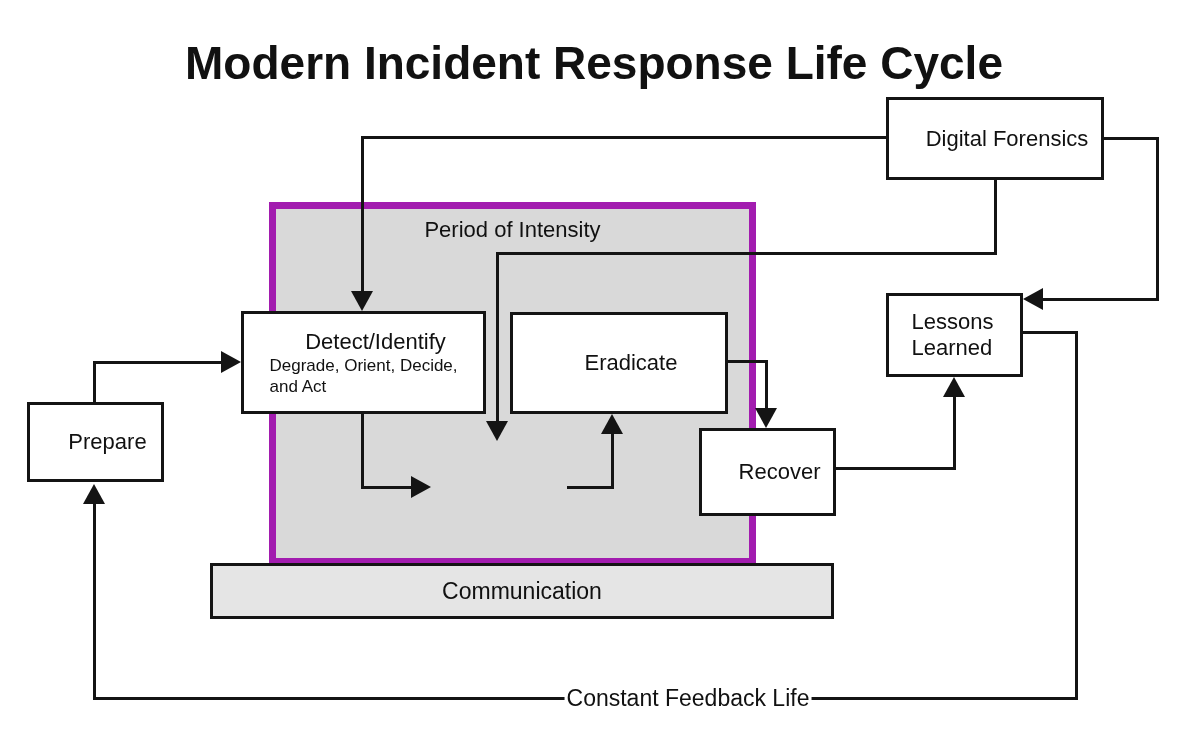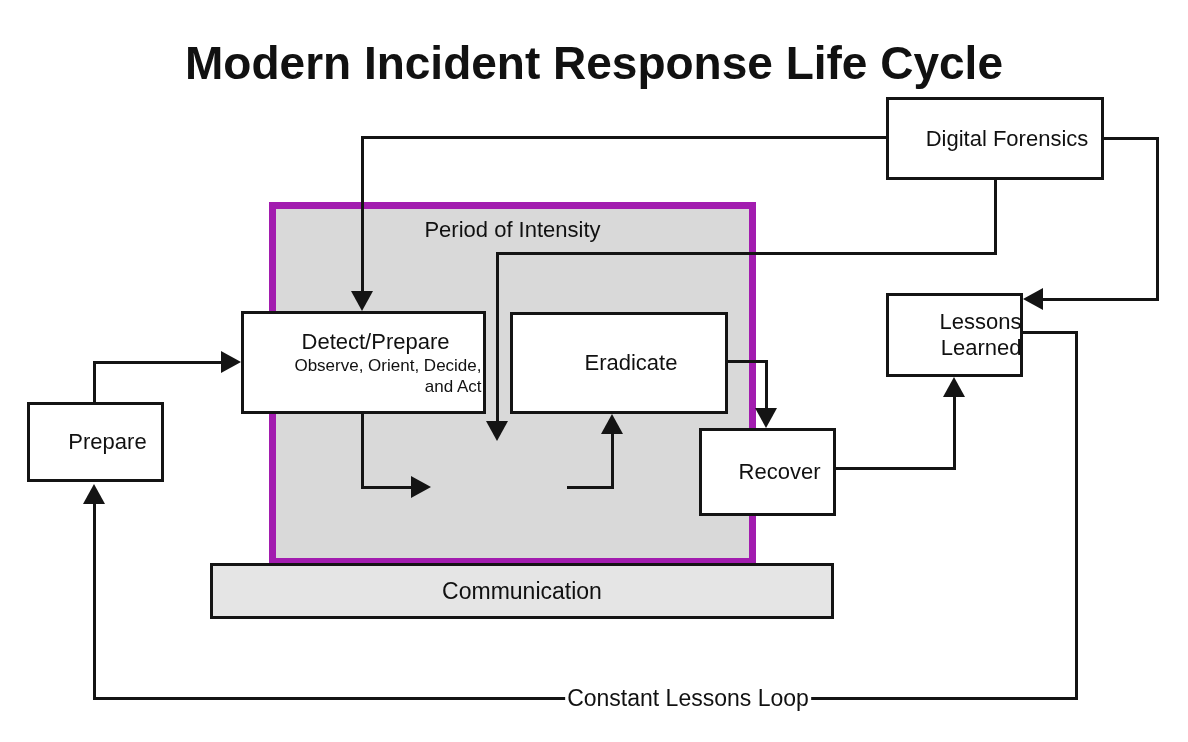--- a/index.html
+++ b/index.html
@@ -12,21 +12,21 @@
     text-align:center; font-size:46px; font-weight:bold; letter-spacing:0px;
   }
   .region {
     position:absolute; left:269px; top:202px; width:487px; height:363px;
     background:#d9d9d9; border:7px solid #a21caf; box-sizing:border-box; z-index:1;
   }
   .region-label { text-align:center; padding-top:8px; font-size:22px; }
   .node {
     position:absolute; background:#ffffff; border:3px solid #141414; box-sizing:border-box;
     display:flex; flex-direction:column; justify-content:center; align-items:center;
-    text-align:right; z-index:3;padding-left:24px;
+    text-align:left; z-index:3;padding-left:24px;
   }
   .node .label { font-size:22px; line-height:26px; }
   .node .sub   { font-size:17px; line-height:21px; }
   #prepare   { left:27px;  top:402px; width:137px; height:80px; }
   #detect    { left:241px; top:311px; width:245px; height:103px; }
   #eradicate { left:510px; top:312px; width:218px; height:102px;gap:6px; }
   #contain   { left:431px; top:441px; width:136px; height:96px; }
   #recover   { left:699px; top:428px; width:137px; height:88px; }
   #lessons   { left:886px; top:293px; width:137px; height:84px; }
   #forensics { left:886px; top:97px;  width:218px; height:83px; }
@@ -112,37 +112,37 @@
   </div>
 
   <div>
     <div class="h" style="left:1023px; top:331px; width:55px;"></div>
     <div class="v" style="left:1075px; top:331px; height:369px;"></div>
     <div class="h" style="left:93px; top:697px; width:985px;"></div>
     <div class="v" style="left:93px; top:502px; height:198px;"></div>
     <div class="ah up" style="left:83px; top:484px;"></div>
   </div>
 
-  <div class="feedback-label">Constant Lessons Loop</div>
+  <div class="feedback-label">Constant Feedback Life</div>
 
   <div class="node" id="forensics">
     <div class="label">Digital Forensics</div>
   </div>
 
   <div class="node" id="lessons">
     <div class="label">Lessons Learned</div>
   </div>
 
   <div class="node" id="prepare">
     <div class="label">Prepare</div>
   </div>
 
   <div class="node" id="detect">
-    <div class="label">Detect/Prepare</div>
-    <div class="sub">Observe, Orient, Decide, and Act</div>
+    <div class="label">Detect/Identify</div>
+    <div class="sub">Degrade, Orient, Decide, and Act</div>
   </div>
 
   <div class="node" id="eradicate">
     <div class="label">Eradicate</div>
   </div>
 
 
   <div class="node" id="recover">
     <div class="label">Recover</div>
   </div>

